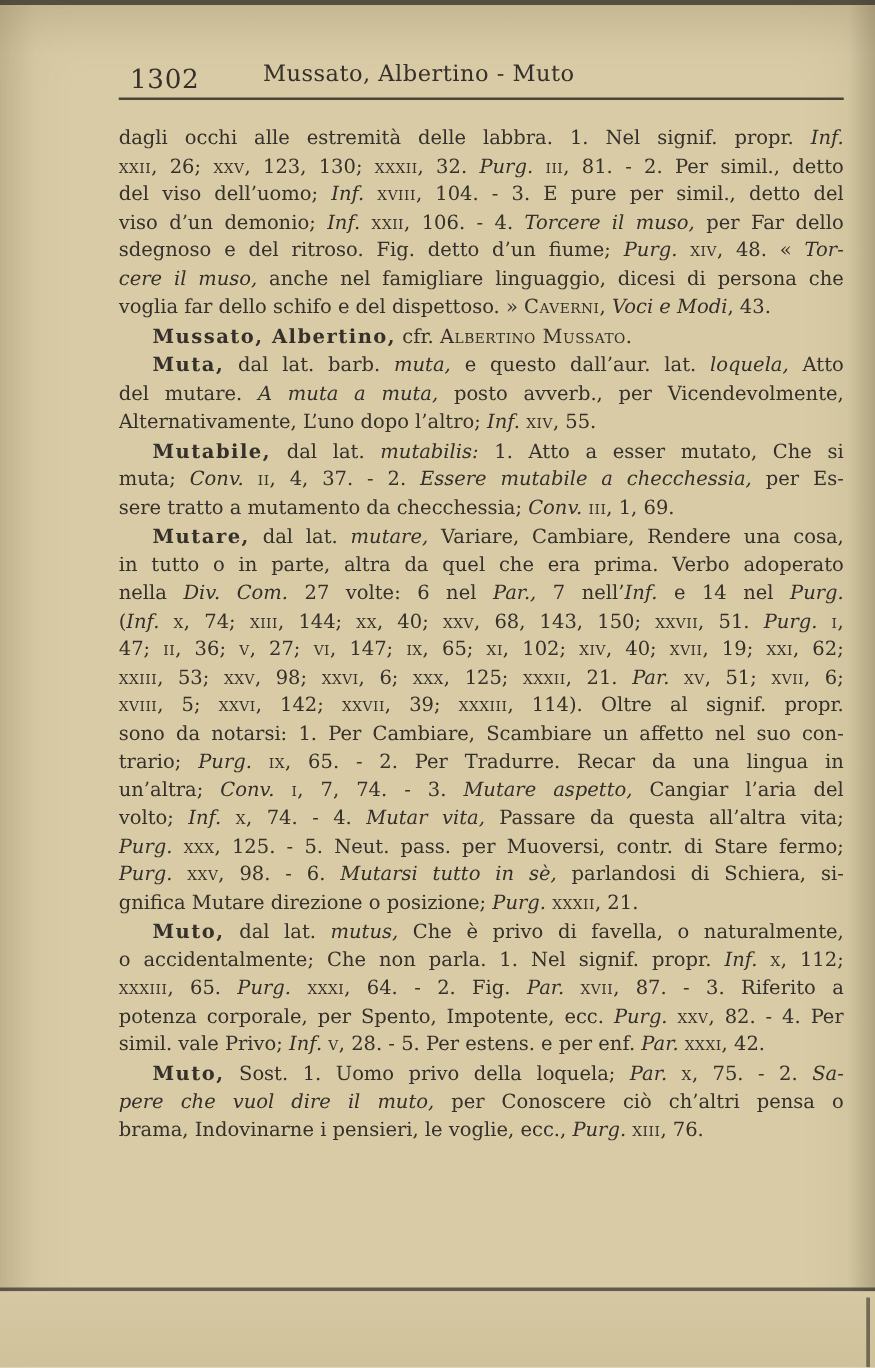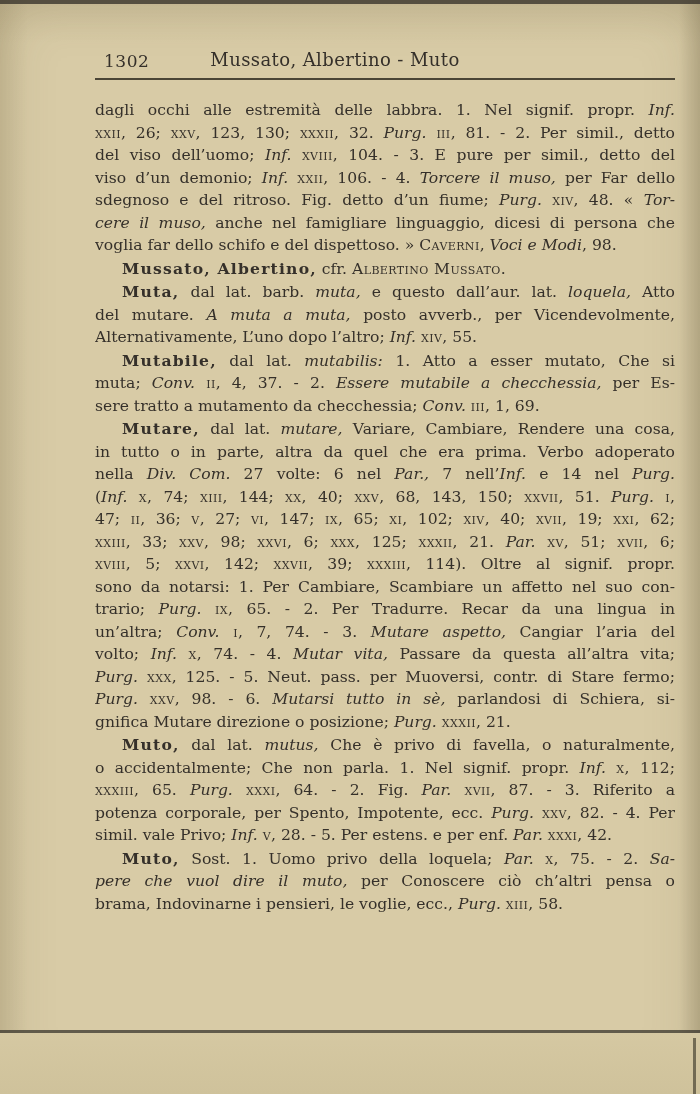--- a/index.html
+++ b/index.html
@@ -22,21 +22,21 @@
   }
 
   .edge-top    { position:absolute; top:0; left:0; width:700px; height:4px; background:var(--edge,#3a352c); opacity:.8; }
   .bottom-rule { position:absolute; top:1030px; left:0; width:700px; height:3px; background:var(--edge,#3a352c); opacity:.75; }
   .bottom-strip{ position:absolute; top:1033px; left:0; width:700px; height:61px;
                  background:linear-gradient(180deg,#d5c8a2,#cfc29b); }
   .edge-right-bottom { position:absolute; top:1038px; left:693px; width:3px; height:56px; background:#5a5440; opacity:.8; }
 
   .page-number {
     position:absolute; top:51px; left:104px;
-    font-size:17px; letter-spacing:.5px;
+    font-size:21px; letter-spacing:.5px;
   }
   .running-title {
     position:absolute; top:49px; left:335px; transform:translateX(-50%);
     font-weight:normal; font-size:18px; letter-spacing:.4px; white-space:nowrap;
   }
   .header-rule {
     position:absolute; top:78px; left:95px; width:580px; height:2px;
     background:var(--rule,#4b4536);
   }
 
@@ -67,61 +67,61 @@
   <div class="header-rule"></div>
 
   <div class="body-text">
       <div class="para">
         <div class="line"><span>dagli occhi alle estremità delle labbra. 1. Nel signif. propr. </span><span class="it">Inf.</span></div>
         <div class="line"><span class="sc">xxii</span><span>, 26; </span><span class="sc">xxv</span><span>, 123, 130; </span><span class="sc">xxxii</span><span>, 32. </span><span class="it">Purg.</span><span> </span><span class="sc">iii</span><span>, 81. - 2. Per simil., detto</span></div>
         <div class="line"><span>del viso dell’uomo; </span><span class="it">Inf.</span><span> </span><span class="sc">xviii</span><span>, 104. - 3. E pure per simil., detto del</span></div>
         <div class="line"><span>viso d’un demonio; </span><span class="it">Inf.</span><span> </span><span class="sc">xxii</span><span>, 106. - 4. </span><span class="it">Torcere il muso,</span><span> per Far dello</span></div>
         <div class="line"><span>sdegnoso e del ritroso. Fig. detto d’un fiume; </span><span class="it">Purg.</span><span> </span><span class="sc">xiv</span><span>, 48. « </span><span class="it">Tor-</span></div>
         <div class="line"><span class="it">cere il muso,</span><span> anche nel famigliare linguaggio, dicesi di persona che</span></div>
-        <div class="line last"><span>voglia far dello schifo e del dispettoso. » </span><span class="sc">Caverni</span><span>, </span><span class="it">Voci e Modi</span><span>, 98.</span></div>
+        <div class="line last"><span>voglia far dello schifo e del dispettoso. » </span><span class="sc">Caverni</span><span>, </span><span class="it">Voci e Modi</span><span>, 43.</span></div>
       </div>
       <div class="para indent">
         <div class="line last"><span class="hw">Mussato, Albertino,</span><span> cfr. </span><span class="sc">Albertino Mussato</span><span>.</span></div>
       </div>
       <div class="para indent">
         <div class="line"><span class="hw">Muta,</span><span> dal lat. barb. </span><span class="it">muta,</span><span> e questo dall’aur. lat. </span><span class="it">loquela,</span><span> Atto</span></div>
         <div class="line"><span>del mutare. </span><span class="it">A muta a muta,</span><span> posto avverb., per Vicendevolmente,</span></div>
         <div class="line last"><span>Alternativamente, L’uno dopo l’altro; </span><span class="it">Inf.</span><span> </span><span class="sc">xiv</span><span>, 55.</span></div>
       </div>
       <div class="para indent">
         <div class="line"><span class="hw">Mutabile,</span><span> dal lat. </span><span class="it">mutabilis:</span><span> 1. Atto a esser mutato, Che si</span></div>
         <div class="line"><span>muta; </span><span class="it">Conv.</span><span> </span><span class="sc">ii</span><span>, 4, 37. - 2. </span><span class="it">Essere mutabile a checchessia,</span><span> per Es-</span></div>
         <div class="line last"><span>sere tratto a mutamento da checchessia; </span><span class="it">Conv.</span><span> </span><span class="sc">iii</span><span>, 1, 69.</span></div>
       </div>
       <div class="para indent">
         <div class="line"><span class="hw">Mutare,</span><span> dal lat. </span><span class="it">mutare,</span><span> Variare, Cambiare, Rendere una cosa,</span></div>
         <div class="line"><span>in tutto o in parte, altra da quel che era prima. Verbo adoperato</span></div>
         <div class="line"><span>nella </span><span class="it">Div. Com.</span><span> 27 volte: 6 nel </span><span class="it">Par.,</span><span> 7 nell’</span><span class="it">Inf.</span><span> e 14 nel </span><span class="it">Purg.</span></div>
         <div class="line"><span>(</span><span class="it">Inf.</span><span> </span><span class="sc">x</span><span>, 74; </span><span class="sc">xiii</span><span>, 144; </span><span class="sc">xx</span><span>, 40; </span><span class="sc">xxv</span><span>, 68, 143, 150; </span><span class="sc">xxvii</span><span>, 51. </span><span class="it">Purg.</span><span> </span><span class="sc">i</span><span>,</span></div>
         <div class="line"><span>47; </span><span class="sc">ii</span><span>, 36; </span><span class="sc">v</span><span>, 27; </span><span class="sc">vi</span><span>, 147; </span><span class="sc">ix</span><span>, 65; </span><span class="sc">xi</span><span>, 102; </span><span class="sc">xiv</span><span>, 40; </span><span class="sc">xvii</span><span>, 19; </span><span class="sc">xxi</span><span>, 62;</span></div>
-        <div class="line"><span class="sc">xxiii</span><span>, 33; </span><span class="sc">xxv</span><span>, 98; </span><span class="sc">xxvi</span><span>, 6; </span><span class="sc">xxx</span><span>, 125; </span><span class="sc">xxxii</span><span>, 21. </span><span class="it">Par.</span><span> </span><span class="sc">xv</span><span>, 51; </span><span class="sc">xvii</span><span>, 6;</span></div>
+        <div class="line"><span class="sc">xxiii</span><span>, 53; </span><span class="sc">xxv</span><span>, 98; </span><span class="sc">xxvi</span><span>, 6; </span><span class="sc">xxx</span><span>, 125; </span><span class="sc">xxxii</span><span>, 21. </span><span class="it">Par.</span><span> </span><span class="sc">xv</span><span>, 51; </span><span class="sc">xvii</span><span>, 6;</span></div>
         <div class="line"><span class="sc">xviii</span><span>, 5; </span><span class="sc">xxvi</span><span>, 142; </span><span class="sc">xxvii</span><span>, 39; </span><span class="sc">xxxiii</span><span>, 114). Oltre al signif. propr.</span></div>
         <div class="line"><span>sono da notarsi: 1. Per Cambiare, Scambiare un affetto nel suo con-</span></div>
         <div class="line"><span>trario; </span><span class="it">Purg.</span><span> </span><span class="sc">ix</span><span>, 65. - 2. Per Tradurre. Recar da una lingua in</span></div>
         <div class="line"><span>un’altra; </span><span class="it">Conv.</span><span> </span><span class="sc">i</span><span>, 7, 74. - 3. </span><span class="it">Mutare aspetto,</span><span> Cangiar l’aria del</span></div>
         <div class="line"><span>volto; </span><span class="it">Inf.</span><span> </span><span class="sc">x</span><span>, 74. - 4. </span><span class="it">Mutar vita,</span><span> Passare da questa all’altra vita;</span></div>
         <div class="line"><span class="it">Purg.</span><span> </span><span class="sc">xxx</span><span>, 125. - 5. Neut. pass. per Muoversi, contr. di Stare fermo;</span></div>
         <div class="line"><span class="it">Purg.</span><span> </span><span class="sc">xxv</span><span>, 98. - 6. </span><span class="it">Mutarsi tutto in sè,</span><span> parlandosi di Schiera, si-</span></div>
         <div class="line last"><span>gnifica Mutare direzione o posizione; </span><span class="it">Purg.</span><span> </span><span class="sc">xxxii</span><span>, 21.</span></div>
       </div>
       <div class="para indent">
         <div class="line"><span class="hw">Muto,</span><span> dal lat. </span><span class="it">mutus,</span><span> Che è privo di favella, o naturalmente,</span></div>
         <div class="line"><span>o accidentalmente; Che non parla. 1. Nel signif. propr. </span><span class="it">Inf.</span><span> </span><span class="sc">x</span><span>, 112;</span></div>
         <div class="line"><span class="sc">xxxiii</span><span>, 65. </span><span class="it">Purg.</span><span> </span><span class="sc">xxxi</span><span>, 64. - 2. Fig. </span><span class="it">Par.</span><span> </span><span class="sc">xvii</span><span>, 87. - 3. Riferito a</span></div>
         <div class="line"><span>potenza corporale, per Spento, Impotente, ecc. </span><span class="it">Purg.</span><span> </span><span class="sc">xxv</span><span>, 82. - 4. Per</span></div>
         <div class="line last"><span>simil. vale Privo; </span><span class="it">Inf.</span><span> </span><span class="sc">v</span><span>, 28. - 5. Per estens. e per enf. </span><span class="it">Par.</span><span> </span><span class="sc">xxxi</span><span>, 42.</span></div>
       </div>
       <div class="para indent">
         <div class="line"><span class="hw">Muto,</span><span> Sost. 1. Uomo privo della loquela; </span><span class="it">Par.</span><span> </span><span class="sc">x</span><span>, 75. - 2. </span><span class="it">Sa-</span></div>
         <div class="line"><span class="it">pere che vuol dire il muto,</span><span> per Conoscere ciò ch’altri pensa o</span></div>
-        <div class="line last"><span>brama, Indovinarne i pensieri, le voglie, ecc., </span><span class="it">Purg.</span><span> </span><span class="sc">xiii</span><span>, 58.</span></div>
+        <div class="line last"><span>brama, Indovinarne i pensieri, le voglie, ecc., </span><span class="it">Purg.</span><span> </span><span class="sc">xiii</span><span>, 76.</span></div>
       </div>
     </div>
 
   <div class="bottom-rule"></div>
   <div class="bottom-strip"></div>
   <div class="edge-right-bottom"></div>
 </div>
 
 </body></html>

